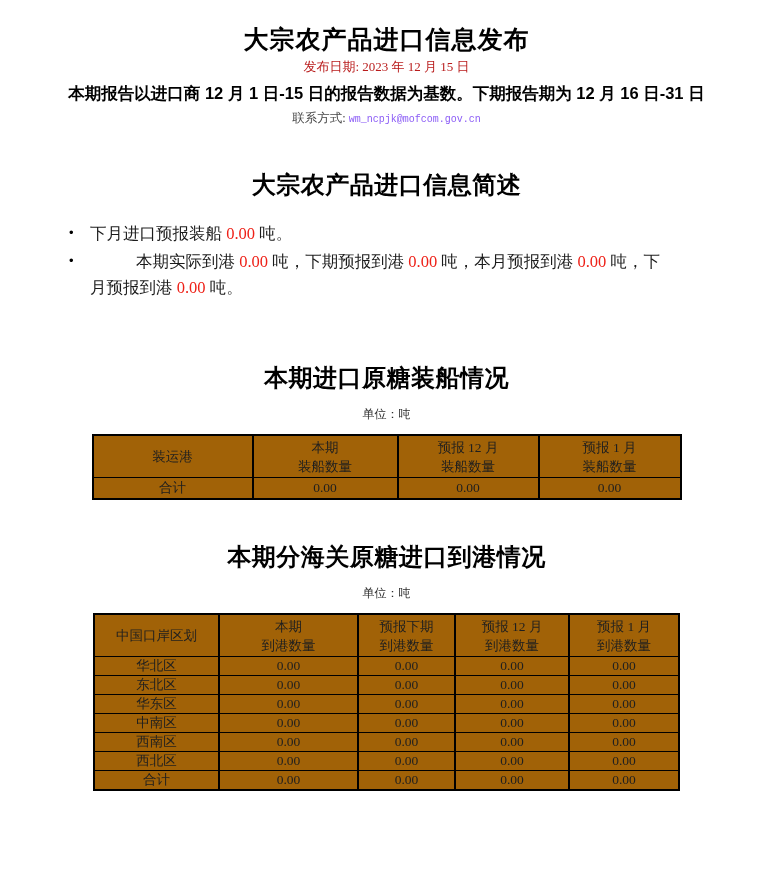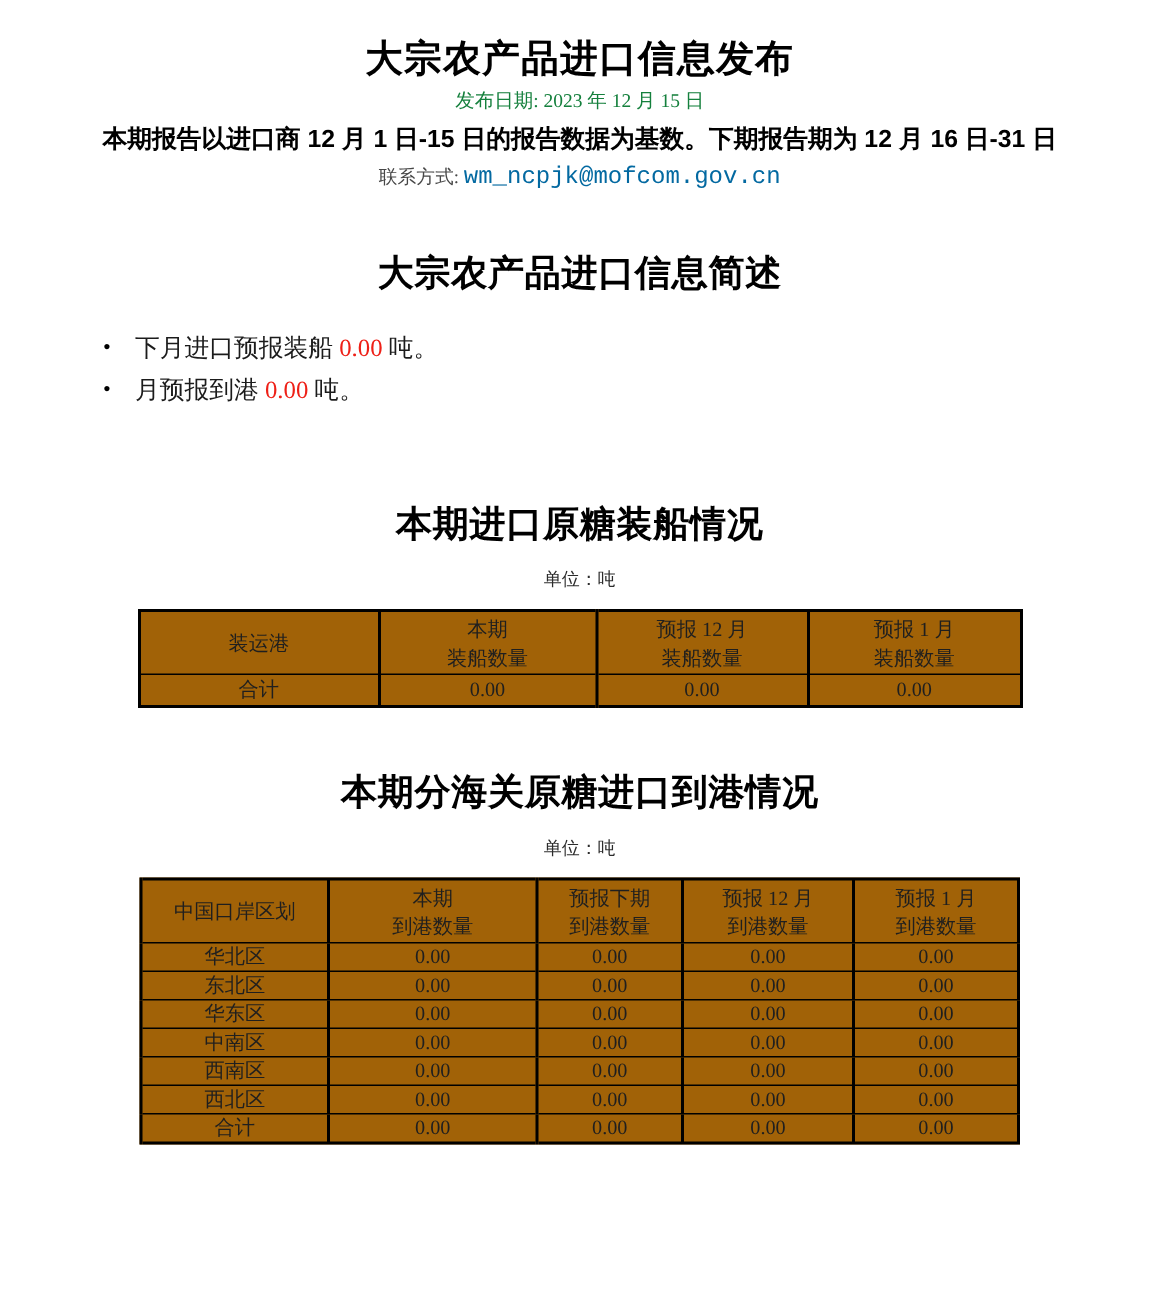--- a/index.html
+++ b/index.html
@@ -6,28 +6,28 @@
   body{
     width:773px;height:870px;background:#ffffff;overflow:hidden;
     font-family:"Liberation Serif","DejaVu Serif",serif;color:#1f1f1f;
   }
   .doc{width:773px;}
   .title{
     margin-top:24px;text-align:center;font-weight:bold;color:#000;
     font-family:"Liberation Sans","DejaVu Sans",sans-serif;
     font-size:25px;line-height:31px;letter-spacing:1px;
   }
-  .date{margin-top:4px;text-align:center;font-size:13px;line-height:16px;color:#15803d;}
+  .date{margin-top:4px;text-align:center;font-size:13px;line-height:16px;color:#b91c1c;}
   .note{
     margin-top:8px;text-align:center;font-weight:bold;color:#000;
     font-family:"Liberation Sans","DejaVu Sans",sans-serif;
     font-size:16.5px;line-height:21px;
   }
   .contact{margin-top:6px;text-align:center;font-size:12.5px;line-height:16px;color:#474747;}
-  .contact .email{font-family:"Liberation Mono","DejaVu Sans Mono",monospace;font-size:16px;color:#0369a1;}
+  .contact .email{font-family:"Liberation Mono","DejaVu Sans Mono",monospace;font-size:10px;color:#8b5cf6;}
   .h2{
     text-align:center;font-weight:bold;color:#000;
     font-family:"Liberation Sans","DejaVu Sans",sans-serif;
     font-size:24px;line-height:29px;letter-spacing:0.5px;
   }
   .h2.summary{margin-top:42px;}
   .bullets{margin:22px 48px 0 64px;font-size:16.5px;line-height:26px;color:#1b1b1b;}
   .bullet{position:relative;padding-left:26px;margin-bottom:2px;}
   .dot{
     position:absolute;left:5px;top:-1px;font-size:13px;color:#000;
@@ -68,20 +68,21 @@
 
   <div class="h2 summary">大宗农产品进口信息简述</div>
 
   <div class="bullets">
     <div class="bullet">
       <span class="dot">•</span>
       <div class="bline"><span>下月进口预报装船 </span><span class="seg-r">0.00</span><span> 吨。</span></div>
     </div>
     <div class="bullet">
       <span class="dot">•</span>
+      <div class="bline indent"><span>本期实际到港 </span><span class="seg-r">0.00</span><span> 吨，下期预报到港 </span><span class="seg-r">0.00</span><span> 吨，本月预报到港 </span><span class="seg-r">0.00</span><span> 吨，下</span></div>
       <div class="bline"><span>月预报到港 </span><span class="seg-r">0.00</span><span> 吨。</span></div>
     </div>
   </div>
 
   <div class="h2 tt1">本期进口原糖装船情况</div>
   <div class="unit">单位：吨</div>
 
   <table class="t t1">
     <colgroup>
         <col style="width:160px">

